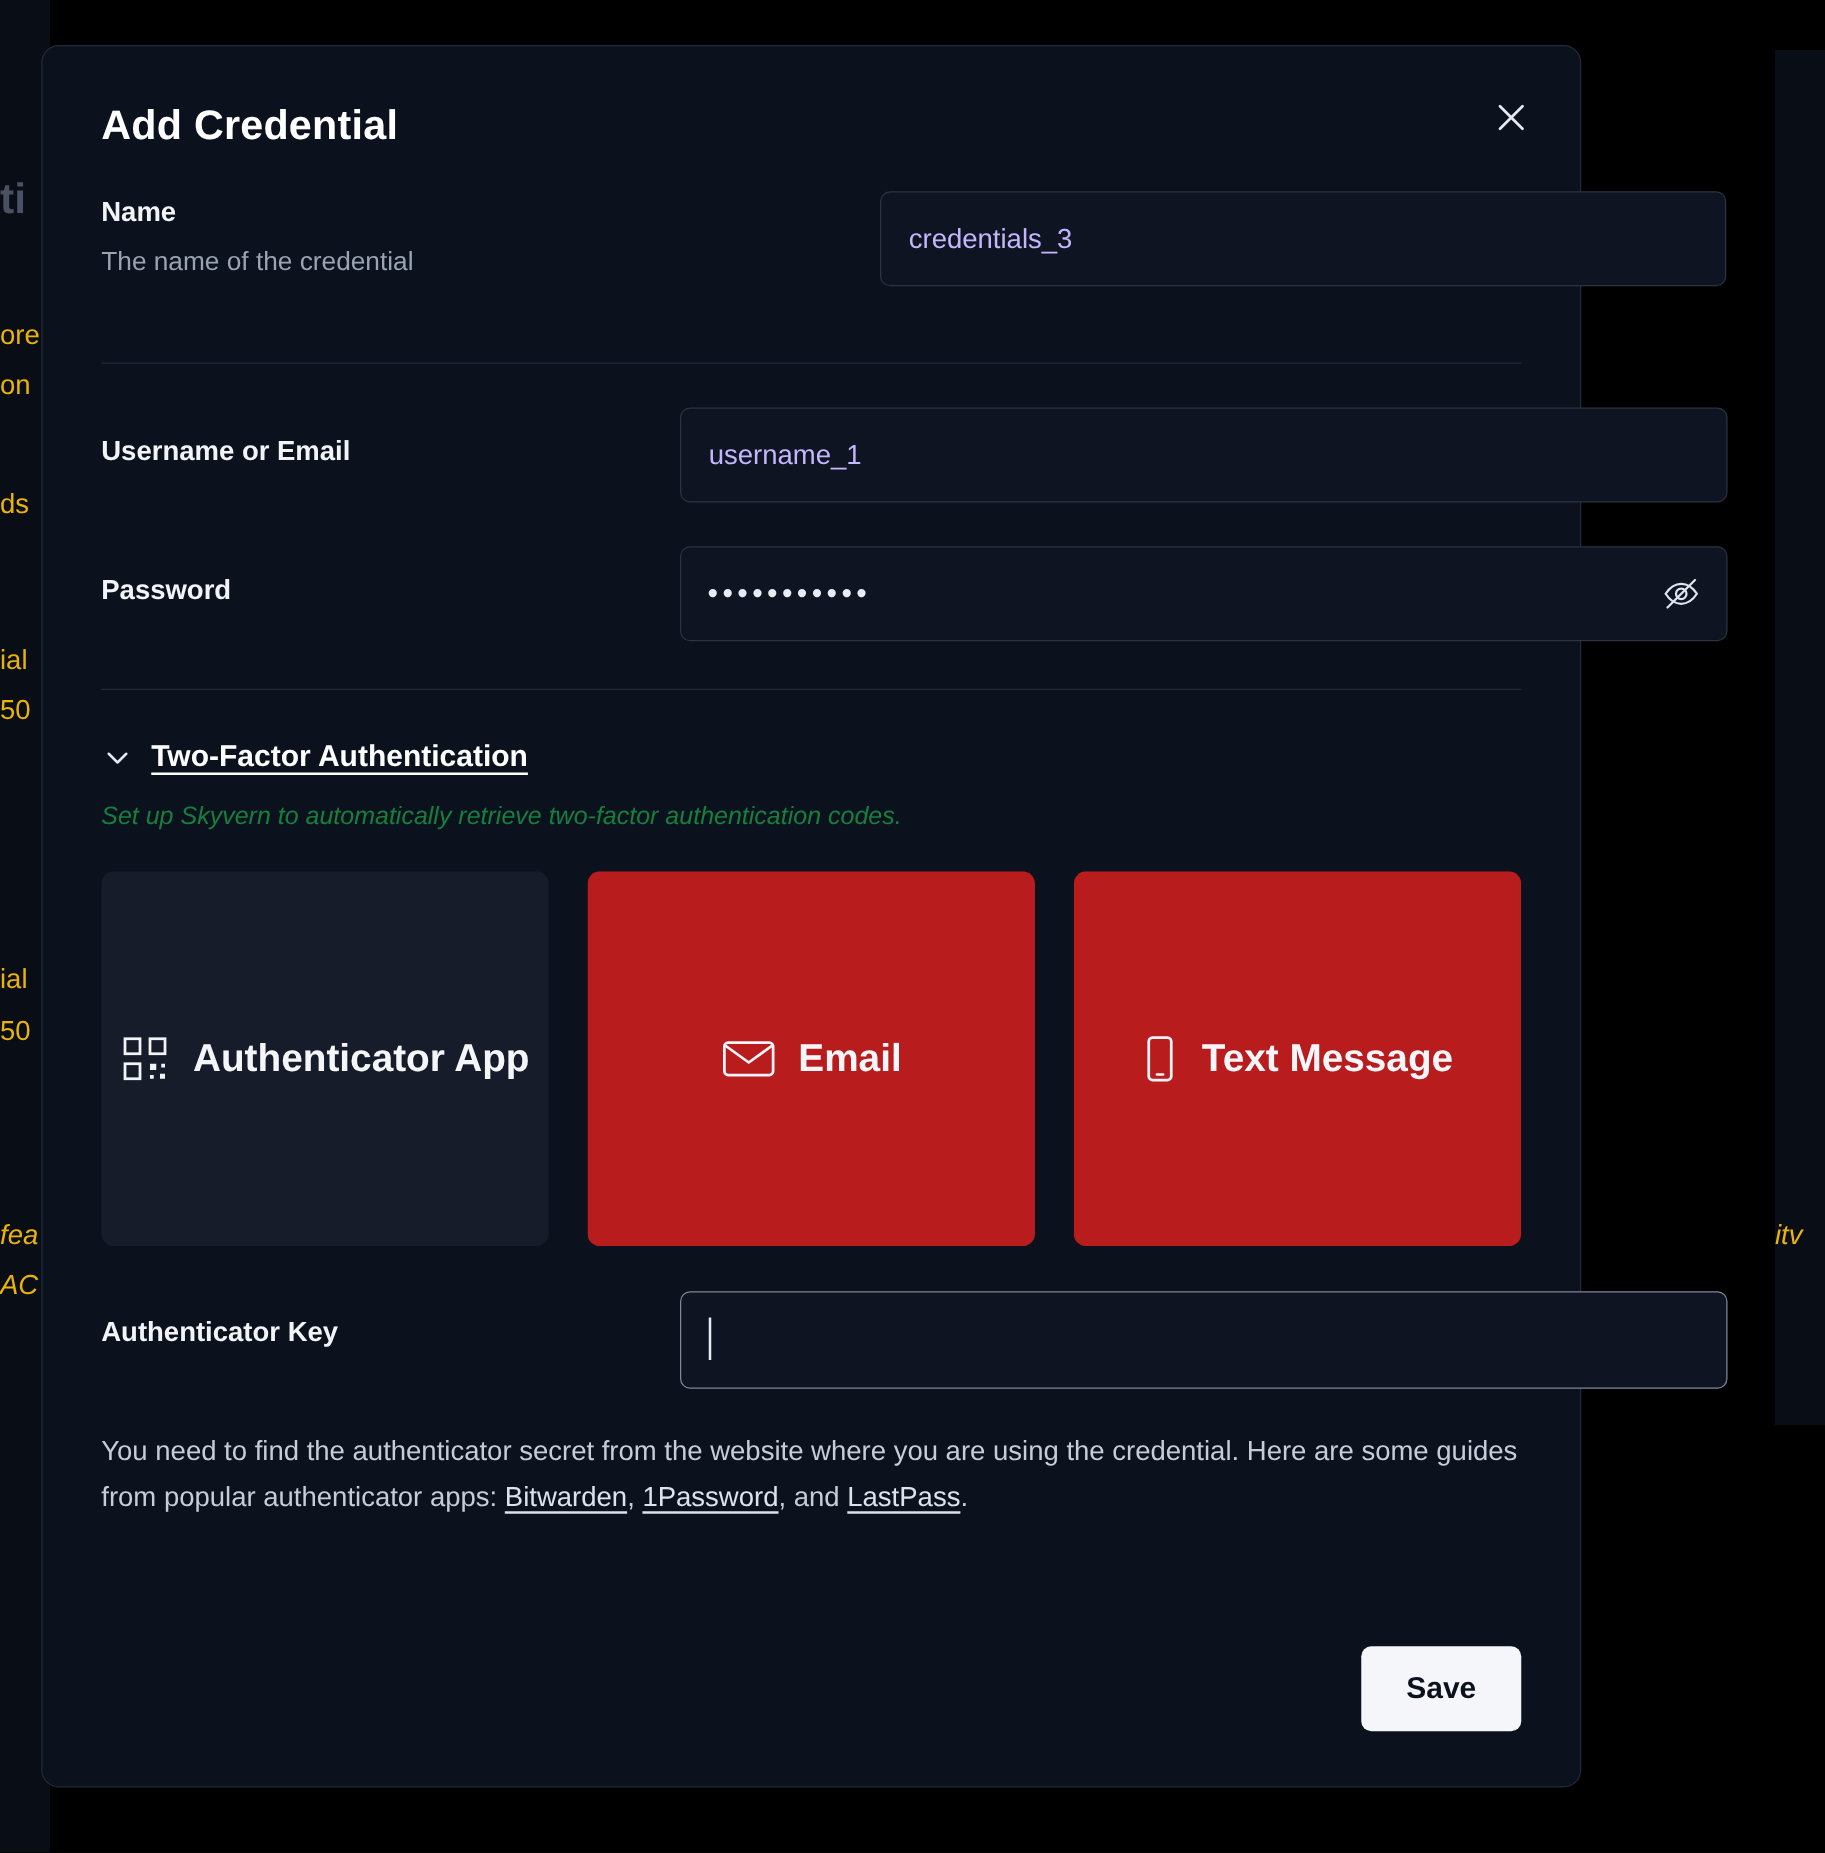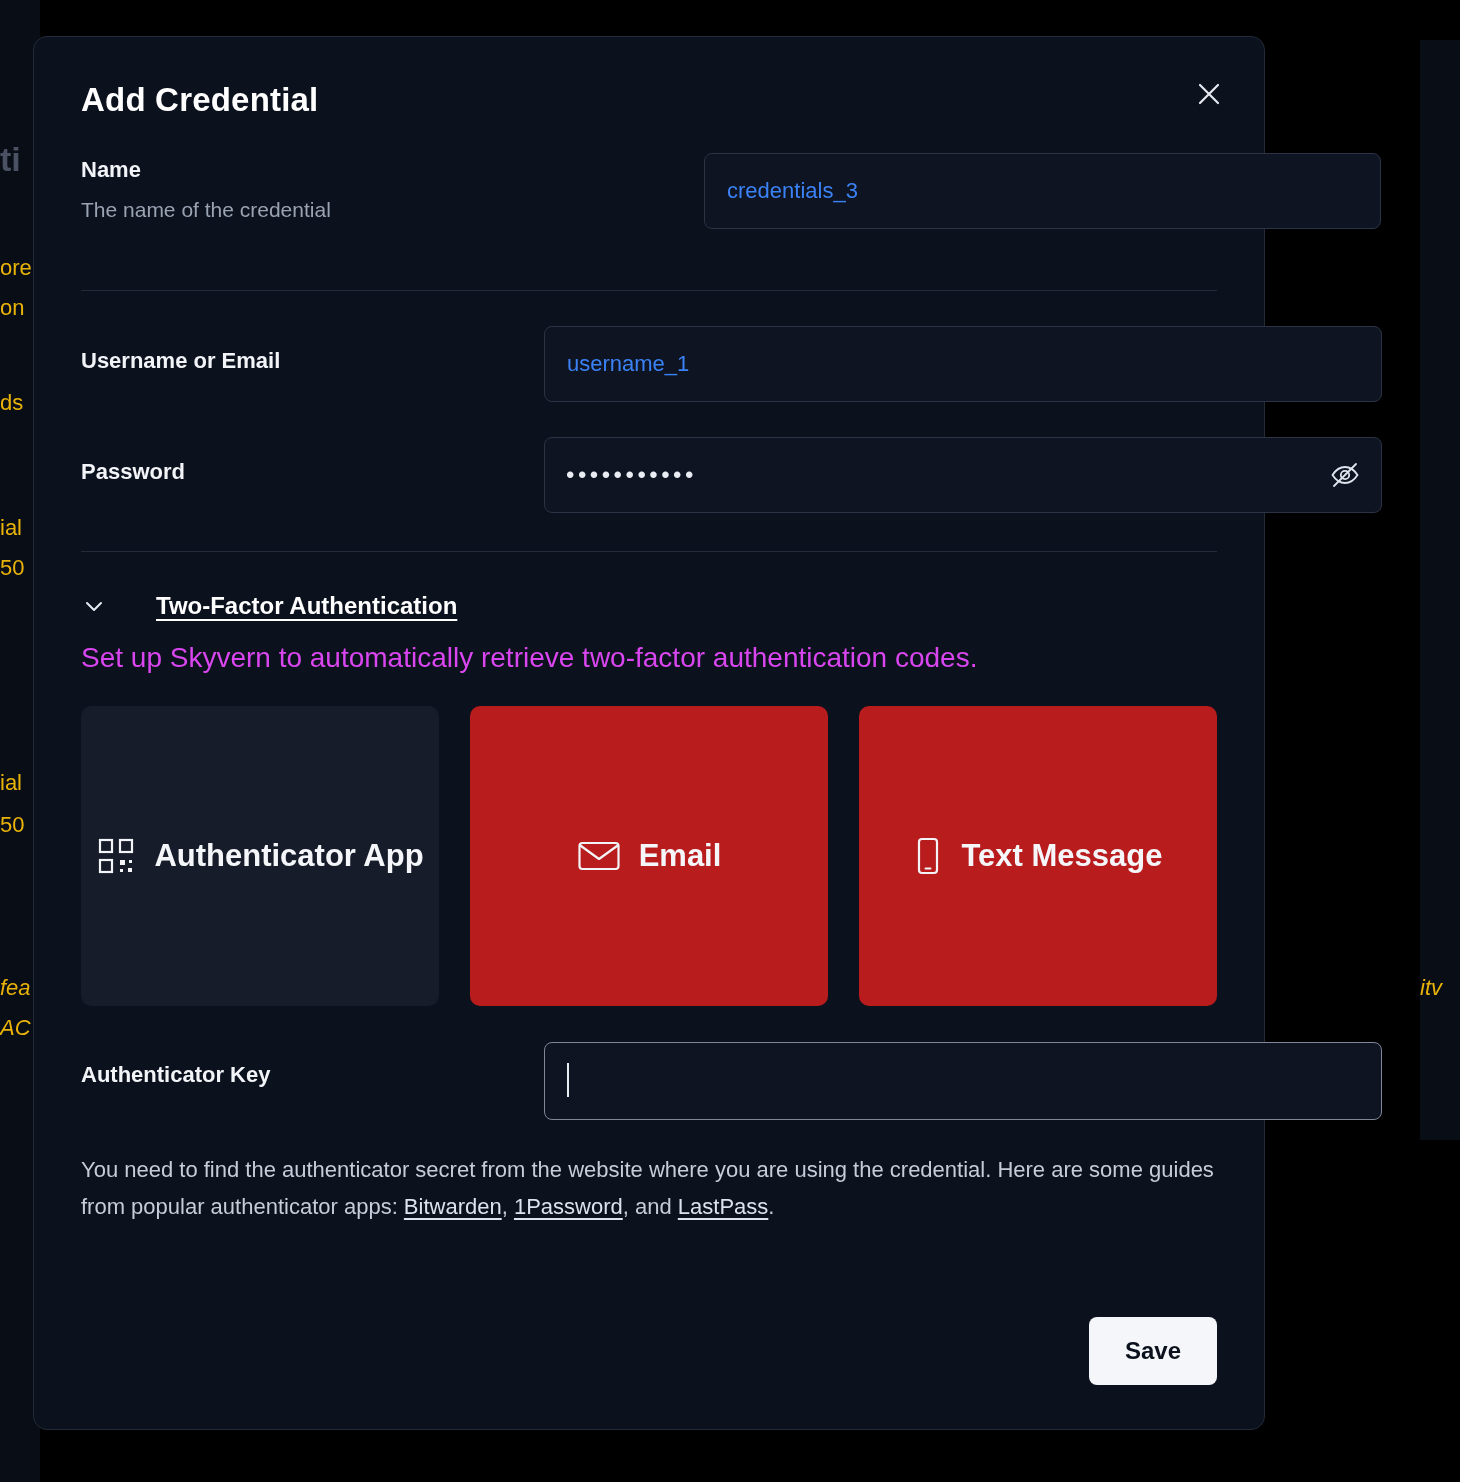--- a/index.html
+++ b/index.html
@@ -94,21 +94,21 @@
     font-size: 21px;
     margin-top: 15px;
     font-weight: 400;
   }
 
   .input {
     box-sizing: border-box;
     background: #0e1421;
     border: 1px solid #2b3344;
     border-radius: 8px;
-    color: #3b82f6;
+    color: #c4b5fd;
     font-size: 22px;
     font-family: "Liberation Sans", sans-serif;
     padding: 0 22px;
     height: 66px;
     line-height: 66px;
     outline: none;
   }
   .input::placeholder { color: #5a6374; }
 
   .name-row {
@@ -205,26 +205,26 @@
     justify-content: center;
     cursor: pointer;
   }
   .twofa-title {
     color: #ffffff;
     font-size: 24px;
     font-weight: 700;
     text-decoration: underline;
     text-underline-offset: 5px;
     cursor: pointer;
-    margin-left: 35px;
   }
   .twofa-desc {
-    color: #d946ef;
-    font-size: 28px;
+    color: #15803d;
+    font-size: 20px;
     margin-top: 22px;
+    font-style: italic;
   }
 
   .method-grid {
     display: flex;
     gap: 31px;
     margin-top: 32px;
   }
   .method-card {
     flex: 1;
     height: 298px;

